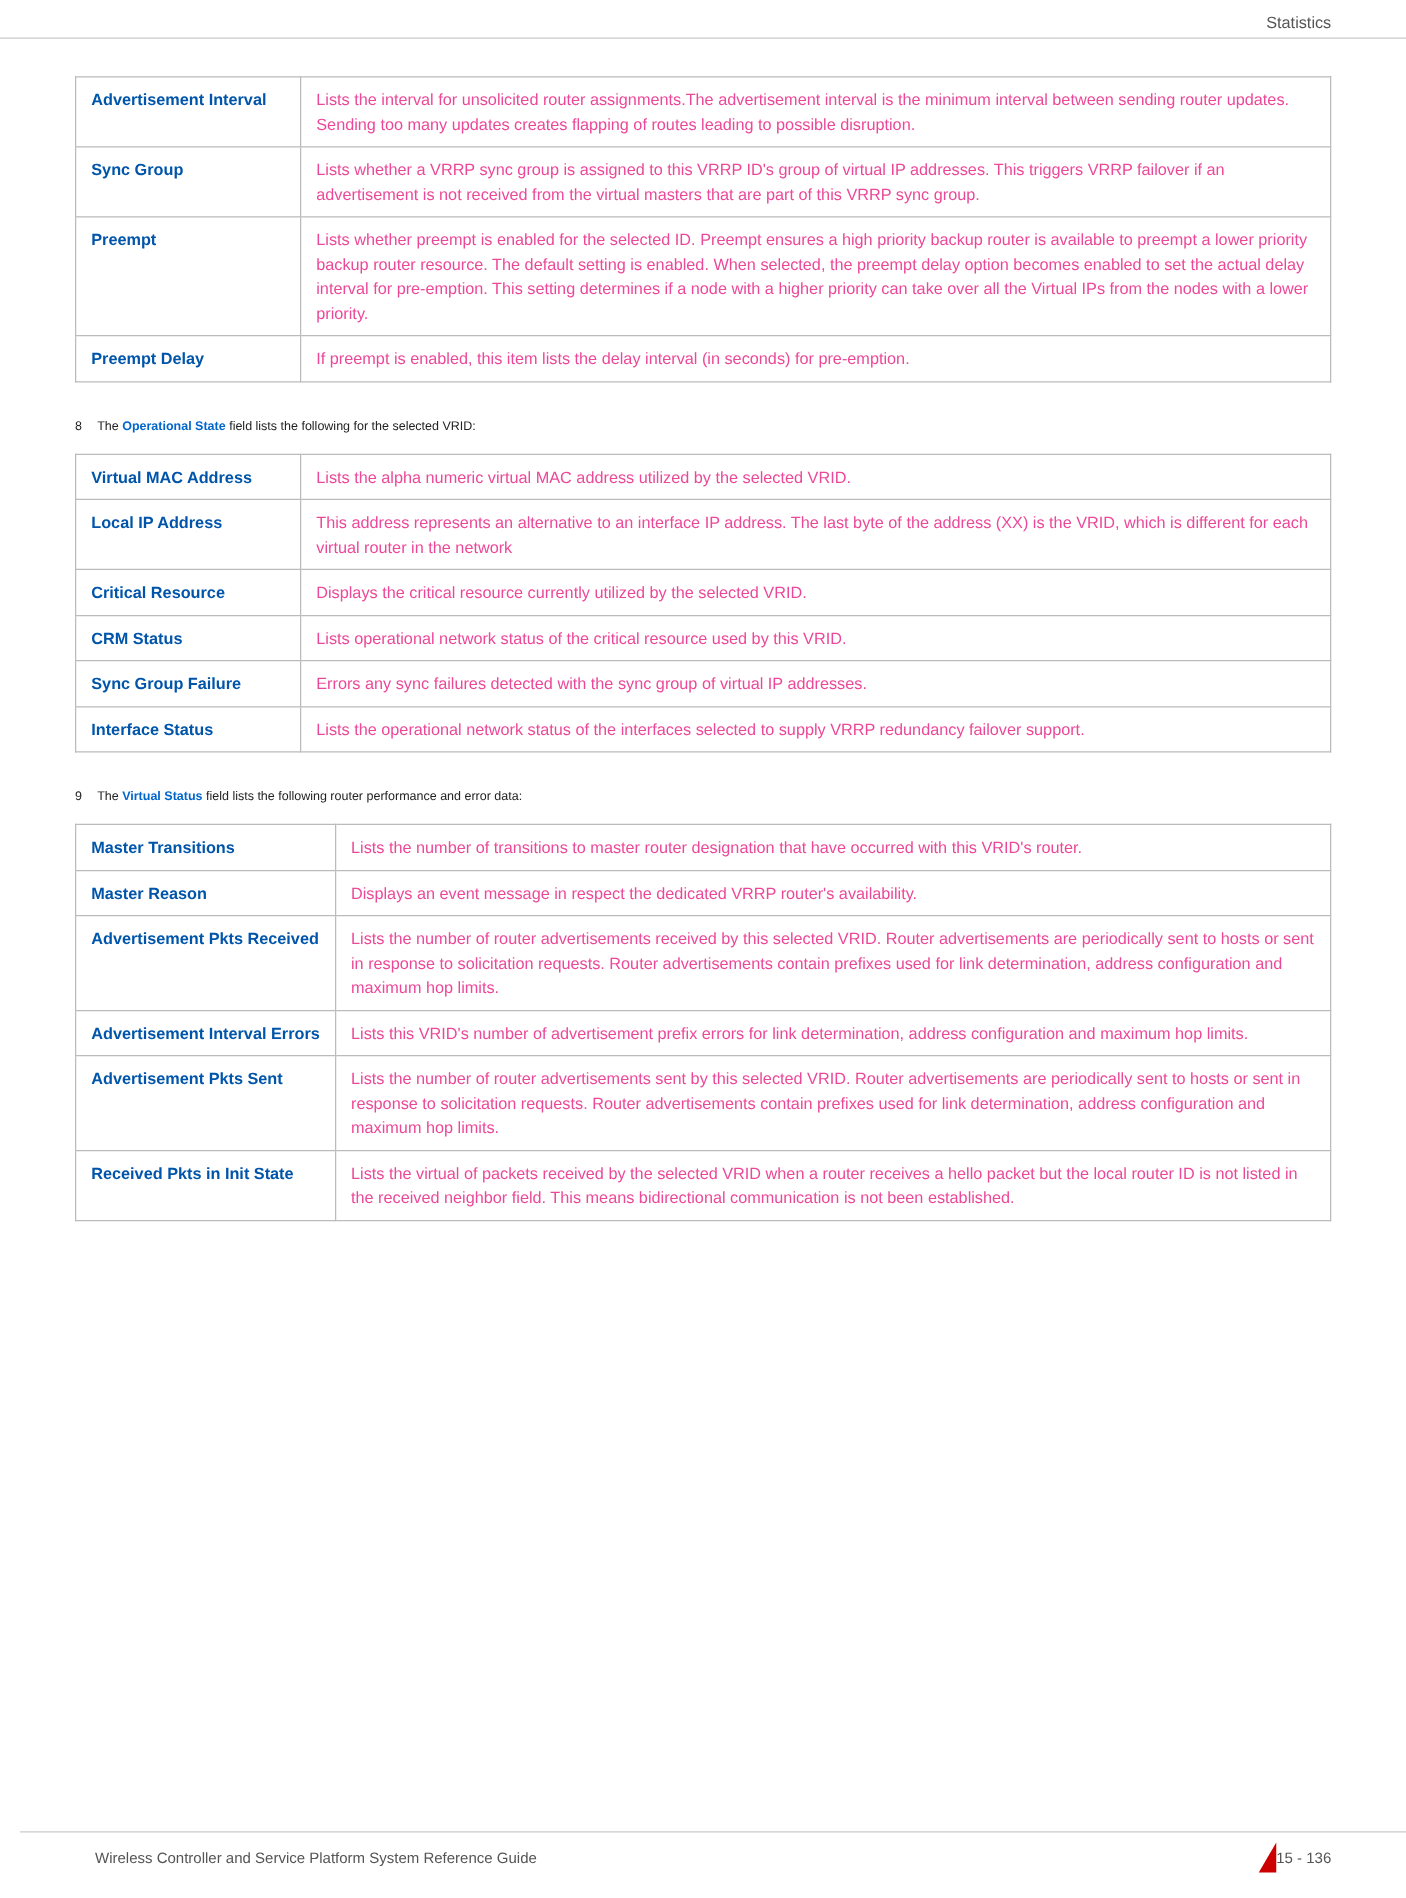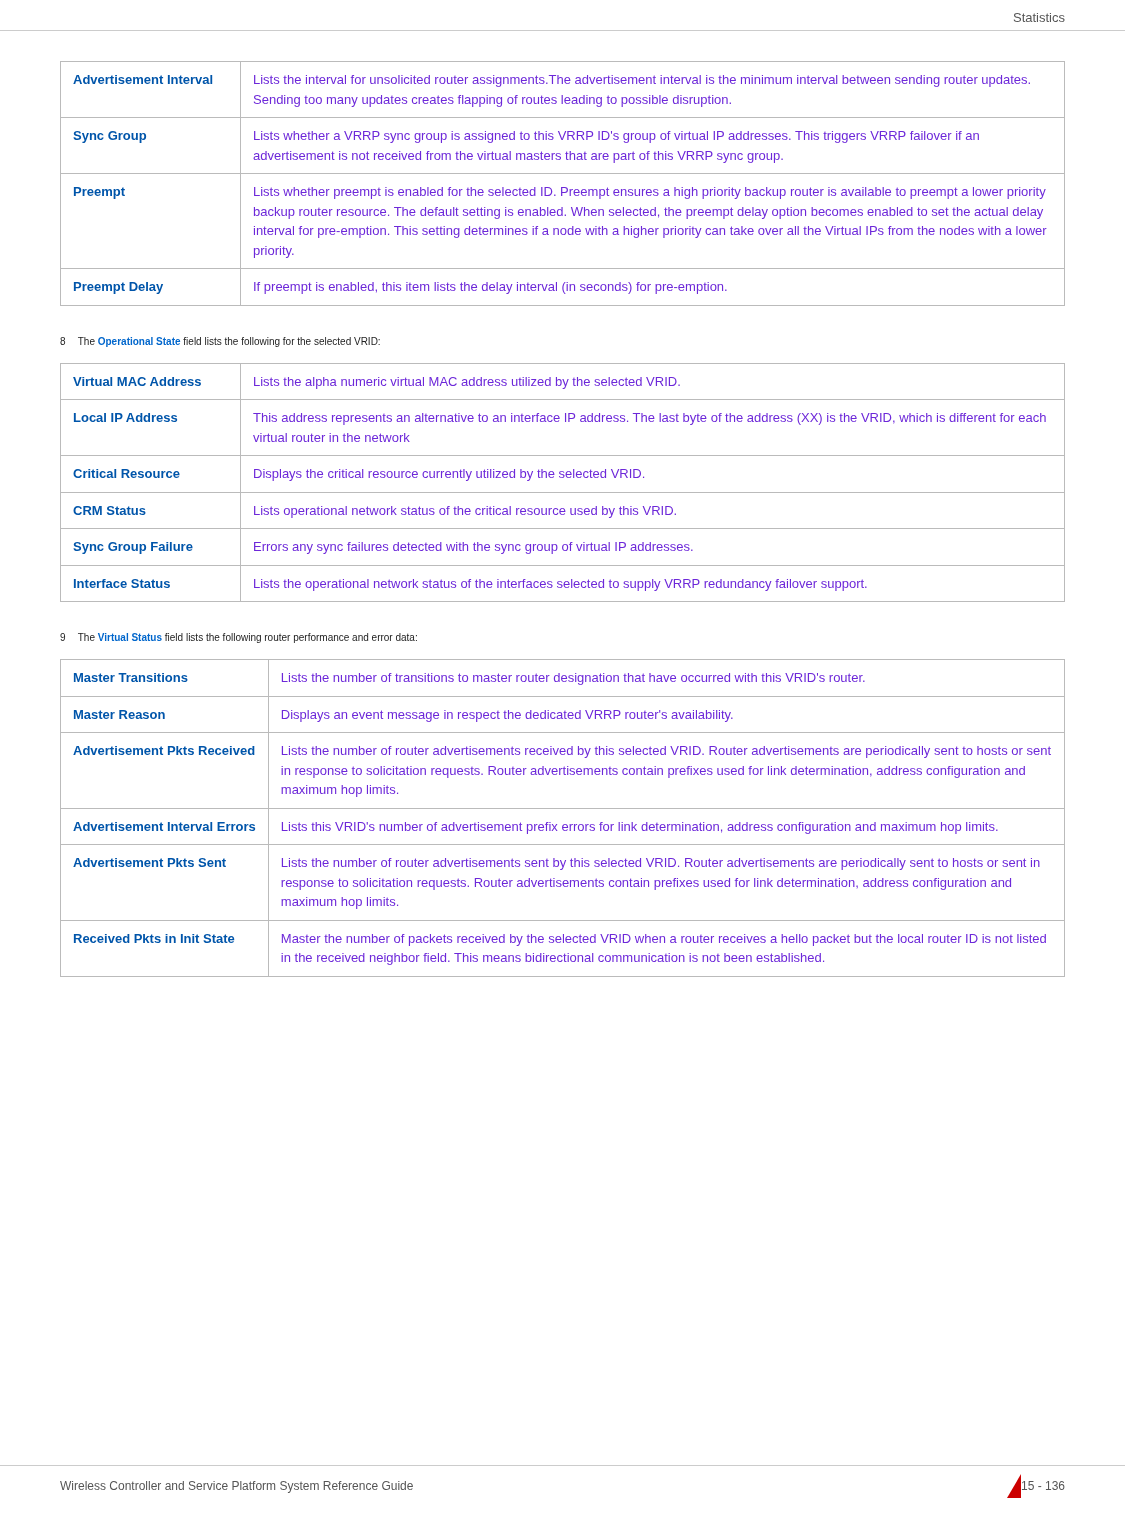--- a/index.html
+++ b/index.html
@@ -43,26 +43,26 @@
       line-height: 1.5;
       font-size: 13px;
     }
     td:first-child {
       font-weight: bold;
       color: #0055aa;
       width: 180px;
       white-space: nowrap;
     }
     td:last-child {
-      color: #6d28d9;
+      color: #ec4899;
     }
     .page-footer {
       position: absolute;
       bottom: 20px;
-      left: 0;
+      left: 16px;
       right: 0;
       display: flex;
       justify-content: space-between;
       padding: 0 60px;
       font-size: 12px;
       color: #555;
       border-top: 1px solid #ccc;
       padding-top: 8px;
     }
     .footer-logo {
@@ -162,21 +162,21 @@
         <tr>
           <td>Advertisement Interval Errors</td>
           <td>Lists this VRID's number of advertisement prefix errors for link determination, address configuration and maximum hop limits.</td>
         </tr>
         <tr>
           <td>Advertisement Pkts Sent</td>
           <td>Lists the number of router advertisements sent by this selected VRID. Router advertisements are periodically sent to hosts or sent in response to solicitation requests. Router advertisements contain prefixes used for link determination, address configuration and maximum hop limits.</td>
         </tr>
         <tr>
           <td>Received Pkts in Init State</td>
-          <td>Master the number of packets received by the selected VRID when a router receives a hello packet but the local router ID is not listed in the received neighbor field. This means bidirectional communication is not been established.</td>
+          <td>Lists the virtual of packets received by the selected VRID when a router receives a hello packet but the local router ID is not listed in the received neighbor field. This means bidirectional communication is not been established.</td>
         </tr>
       </tbody>
   </table>
 
 </div>
 
 <div class="page-footer">
   <div class="footer-logo">
     <span>Wireless Controller and Service Platform System Reference Guide</span>
   </div>

